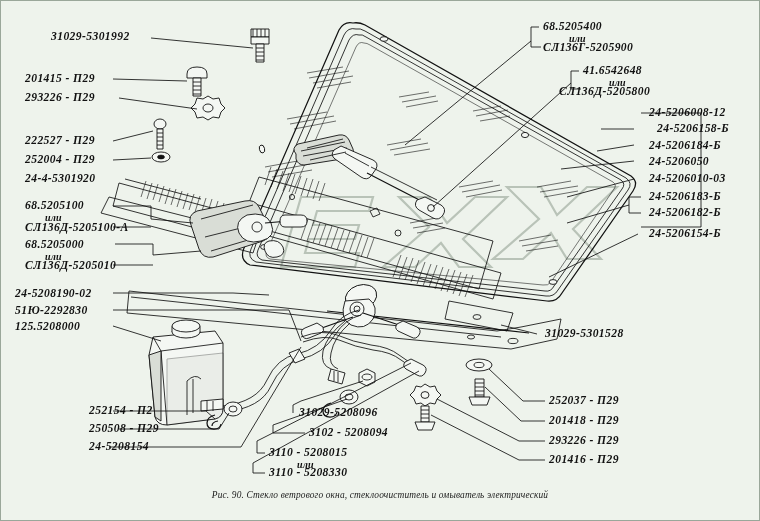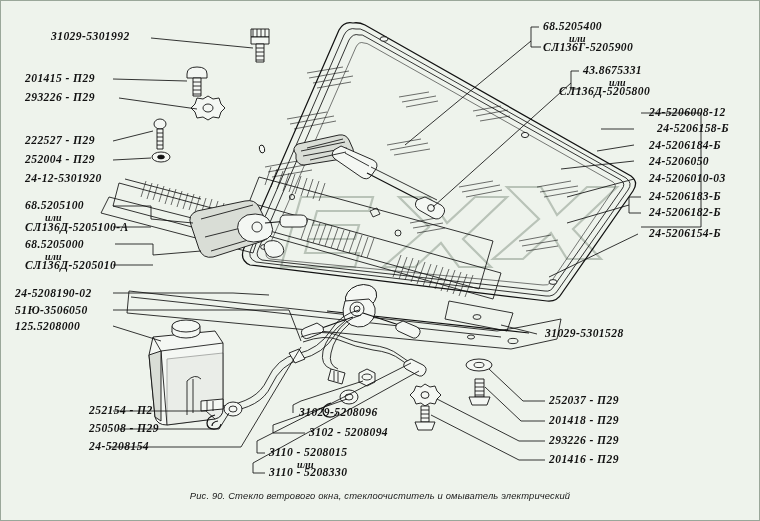--- a/index.html
+++ b/index.html
@@ -31,21 +31,21 @@
     font-size:10px;
     font-weight:700;
     letter-spacing:.2px;
   }
 
   #caption{
     position:absolute;
     left:0; right:0;
     top:489px;
     text-align:center;
-    font-family:Liberation Sans, sans-serif;
+    font-family:Liberation Serif, serif;
     font-style:italic;
     font-size:9.4px;
     color:#1a1a1a;
     letter-spacing:.15px;
   }
 
   svg{display:block;}
   .ln{fill:none;stroke:#111;stroke-width:.85;}
   .ln2{fill:none;stroke:#111;stroke-width:1.25;}
   .lnT{fill:none;stroke:#111;stroke-width:.55;}
@@ -306,44 +306,44 @@
       <path d="M544 440 L518 440 L436 398"></path>
       <path d="M544 459 L518 459 L430 414"></path>
     </g>
   </svg>
 
   <div class="lbl" style="left:50px;  top:30px;">31029-5301992</div>
   <div class="lbl" style="left:24px;  top:72px;">201415 - П29</div>
   <div class="lbl" style="left:24px;  top:91px;">293226 - П29</div>
   <div class="lbl" style="left:24px;  top:134px;">222527 - П29</div>
   <div class="lbl" style="left:24px;  top:153px;">252004 - П29</div>
-  <div class="lbl" style="left:24px;  top:172px;">24-12-5301920</div>
+  <div class="lbl" style="left:24px;  top:172px;">24-4-5301920</div>
   <div class="lbl" style="left:24px;  top:199px;">68.5205100</div>
   <div class="lbl or" style="left:44px;top:211px;">или</div>
   <div class="lbl" style="left:24px;  top:221px;">СЛ136Д-5205100-А</div>
   <div class="lbl" style="left:24px;  top:238px;">68.5205000</div>
   <div class="lbl or" style="left:44px;top:250px;">или</div>
   <div class="lbl" style="left:24px;  top:259px;">СЛ136Д-5205010</div>
   <div class="lbl" style="left:14px;  top:287px;">24-5208190-02</div>
-  <div class="lbl" style="left:14px;  top:304px;">51Ю-3506050</div>
+  <div class="lbl" style="left:14px;  top:304px;">51Ю-2292830</div>
   <div class="lbl" style="left:14px;  top:320px;">125.5208000</div>
   <div class="lbl" style="left:88px;  top:404px;">252154 - П2</div>
   <div class="lbl" style="left:88px;  top:422px;">250508 - П29</div>
   <div class="lbl" style="left:88px;  top:440px;">24-5208154</div>
 
   <div class="lbl" style="left:298px; top:406px;">31029-5208096</div>
   <div class="lbl" style="left:308px; top:426px;">3102 - 5208094</div>
   <div class="lbl" style="left:268px; top:446px;">3110 - 5208015</div>
   <div class="lbl or" style="left:296px;top:458px;">или</div>
   <div class="lbl" style="left:268px; top:466px;">3110 - 5208330</div>
 
   <div class="lbl" style="left:542px; top:20px;font-style:italic;">68.5205400</div>
   <div class="lbl or" style="left:568px;top:32px;">или</div>
   <div class="lbl" style="left:542px; top:41px;">СЛ136Г-5205900</div>
-  <div class="lbl" style="left:582px; top:64px;">43.8675331</div>
+  <div class="lbl" style="left:582px; top:64px;">41.6542648</div>
   <div class="lbl or" style="left:608px;top:76px;">или</div>
   <div class="lbl" style="left:558px; top:85px;">СЛ136Д-5205800</div>
 
   <div class="lbl" style="left:648px; top:106px;">24-5206008-12</div>
   <div class="lbl" style="left:648px; top:122px;margin-left:8px;">24-5206158-Б</div>
   <div class="lbl" style="left:648px; top:139px;">24-5206184-Б</div>
   <div class="lbl" style="left:648px; top:155px;">24-5206050</div>
   <div class="lbl" style="left:648px; top:172px;">24-5206010-03</div>
   <div class="lbl" style="left:648px; top:190px;">24-5206183-Б</div>
   <div class="lbl" style="left:648px; top:206px;">24-5206182-Б</div>

